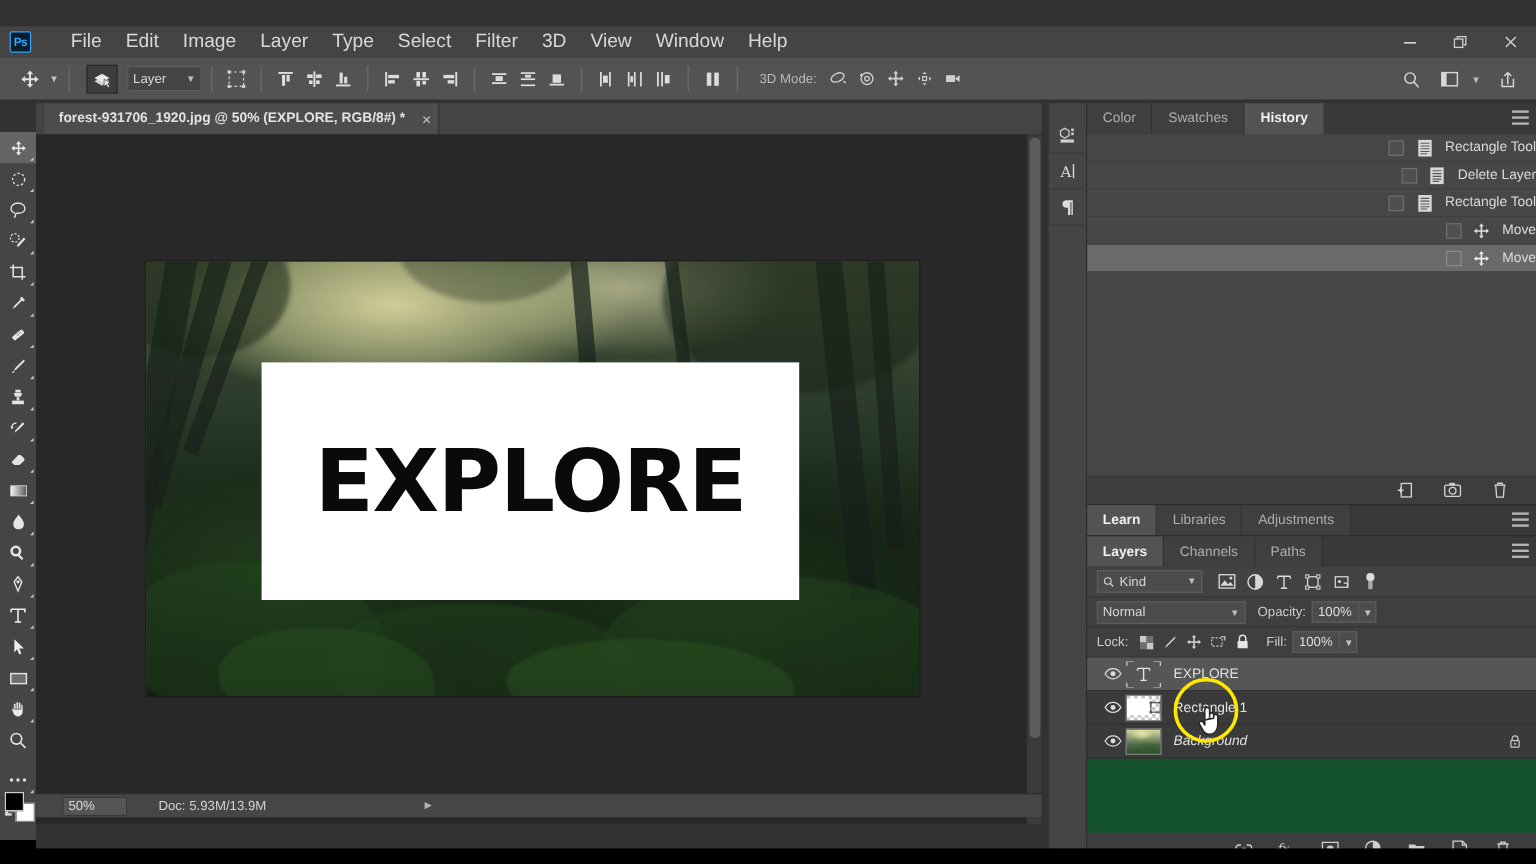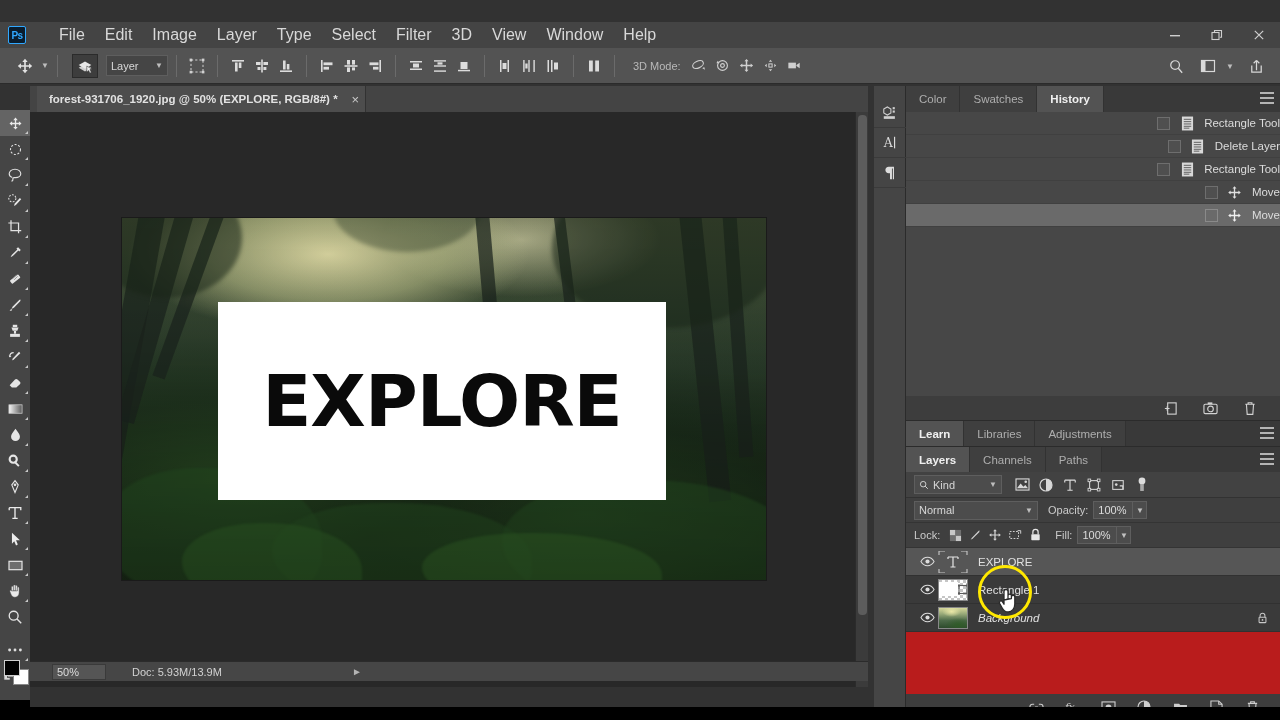--- a/index.html
+++ b/index.html
@@ -215,21 +215,21 @@
     position: absolute; left: 874px; top: 84px; width: 32px; height: 14px;
     color: #b9b9b9; font-size: 10px; text-align: center;
   }
   .rail-btn {
     width: 32px; height: 30px; display: flex; align-items: center; justify-content: center;
     border-bottom: 1px solid #3a3a3a;
   }
 
   .dock {
     position: absolute; left: 906px; top: 86px; width: 374px; height: 634px;
-    background: #b91c1c;
+    background: #14532d;
   }
 
   .panel-tabs {
     display: flex; align-items: stretch; height: 26px;
     background: #393939; position: relative;
   }
   .panel-tab {
     padding: 0 13px; display: flex; align-items: center;
     font-size: 11.5px; color: #aeaeae; background: #3f3f3f;
     border-right: 1px solid #323232;

